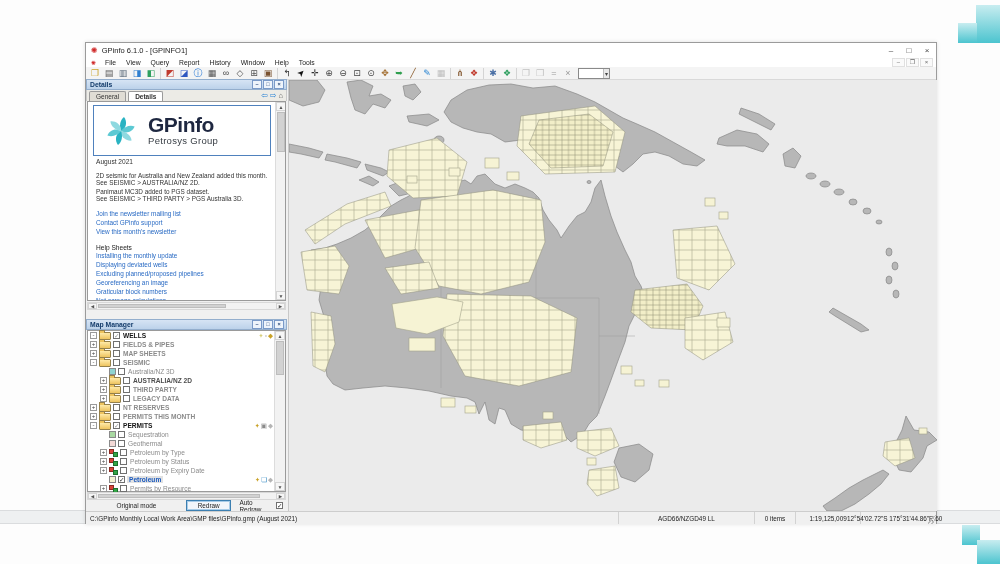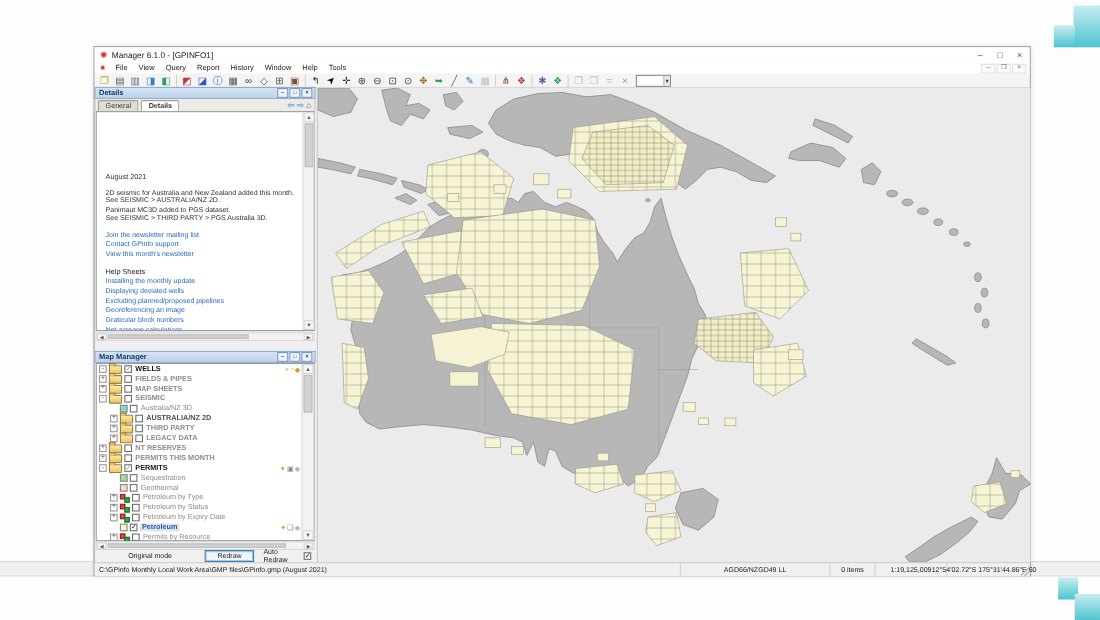--- a/index.html
+++ b/index.html
@@ -96,21 +96,21 @@
 </svg>
 <svg class="deco" style="left:950px;top:498px" width="50" height="66">
   <rect x="12" y="27" width="18" height="20" fill="url(#tg)"></rect>
   <rect x="27" y="42" width="23" height="24" fill="url(#tg)"></rect>
 </svg>
 
 <div class="window">
 
   <div class="titlebar">
     <span class="appicon">✺</span>
-    <span>Manager 6.1.0 - [GPINFO1]</span>
+    <span>GPinfo 6.1.0 - [GPINFO1]</span>
     <span class="wbtns">
       <span class="wbtn">–</span>
       <span class="wbtn">□</span>
       <span class="wbtn">×</span>
     </span>
   </div>
 
   <div class="menubar">
     <span class="appicon" style="font-size:6px">✺</span>
     <span style="display:flex">
@@ -189,20 +189,48 @@
     <span class="tab">General</span>
     <span class="tab active">Details</span>
     <span class="navbtns">
       <span style="color:#2f86d6">⇦</span>
       <span style="color:#2f86d6">⇨</span>
       <span style="color:#555;font-size:7.5px">⌂</span>
     </span>
   </div>
 
   <div class="det-content">
+    <div class="logobox">
+      <svg width="38" height="40" viewBox="0 0 38 40" style="margin-left:8px">
+        <g transform="translate(19,20)">
+          <g fill="#29b3c2">
+              <path d="M0,0 C-2,-5 -1,-11 3,-14 C6,-10 6,-4 1,-0.5 Z"></path>
+            </g>
+          <g fill="#5cc9d3" transform="rotate(60)">
+              <path d="M0,0 C-2,-5 -1,-11 3,-14 C6,-10 6,-4 1,-0.5 Z"></path>
+            </g>
+          <g fill="#8ed9e0" transform="rotate(120)">
+              <path d="M0,0 C-2,-5 -1,-11 3,-14 C6,-10 6,-4 1,-0.5 Z"></path>
+            </g>
+          <g fill="#29b3c2" transform="rotate(180)">
+              <path d="M0,0 C-2,-5 -1,-11 3,-14 C6,-10 6,-4 1,-0.5 Z"></path>
+            </g>
+          <g fill="#5cc9d3" transform="rotate(240)">
+              <path d="M0,0 C-2,-5 -1,-11 3,-14 C6,-10 6,-4 1,-0.5 Z"></path>
+            </g>
+          <g fill="#8ed9e0" transform="rotate(300)">
+              <path d="M0,0 C-2,-5 -1,-11 3,-14 C6,-10 6,-4 1,-0.5 Z"></path>
+            </g>
+        </g>
+      </svg>
+      <div style="margin-left:8px">
+        <div class="brand">GPinfo</div>
+        <div class="brandsub">Petrosys Group</div>
+      </div>
+    </div>
     <div class="dtext" style="top:57px">August 2021</div>
     <div class="para" style="top:70px">2D seismic for Australia and New Zealand added this month.
 See SEISMIC &gt; AUSTRALIA/NZ 2D.</div>
     <div class="para" style="top:86px">Panimaut MC3D added to PGS dataset.
 See SEISMIC &gt; THIRD PARTY &gt; PGS Australia 3D.</div>
     <div class="abs" style="left:8px;top:108px">
         <div class="lnk">Join the newsletter mailing list</div>
         <div class="lnk">Contact GPinfo support</div>
         <div class="lnk">View this month's newsletter</div>
       </div>

